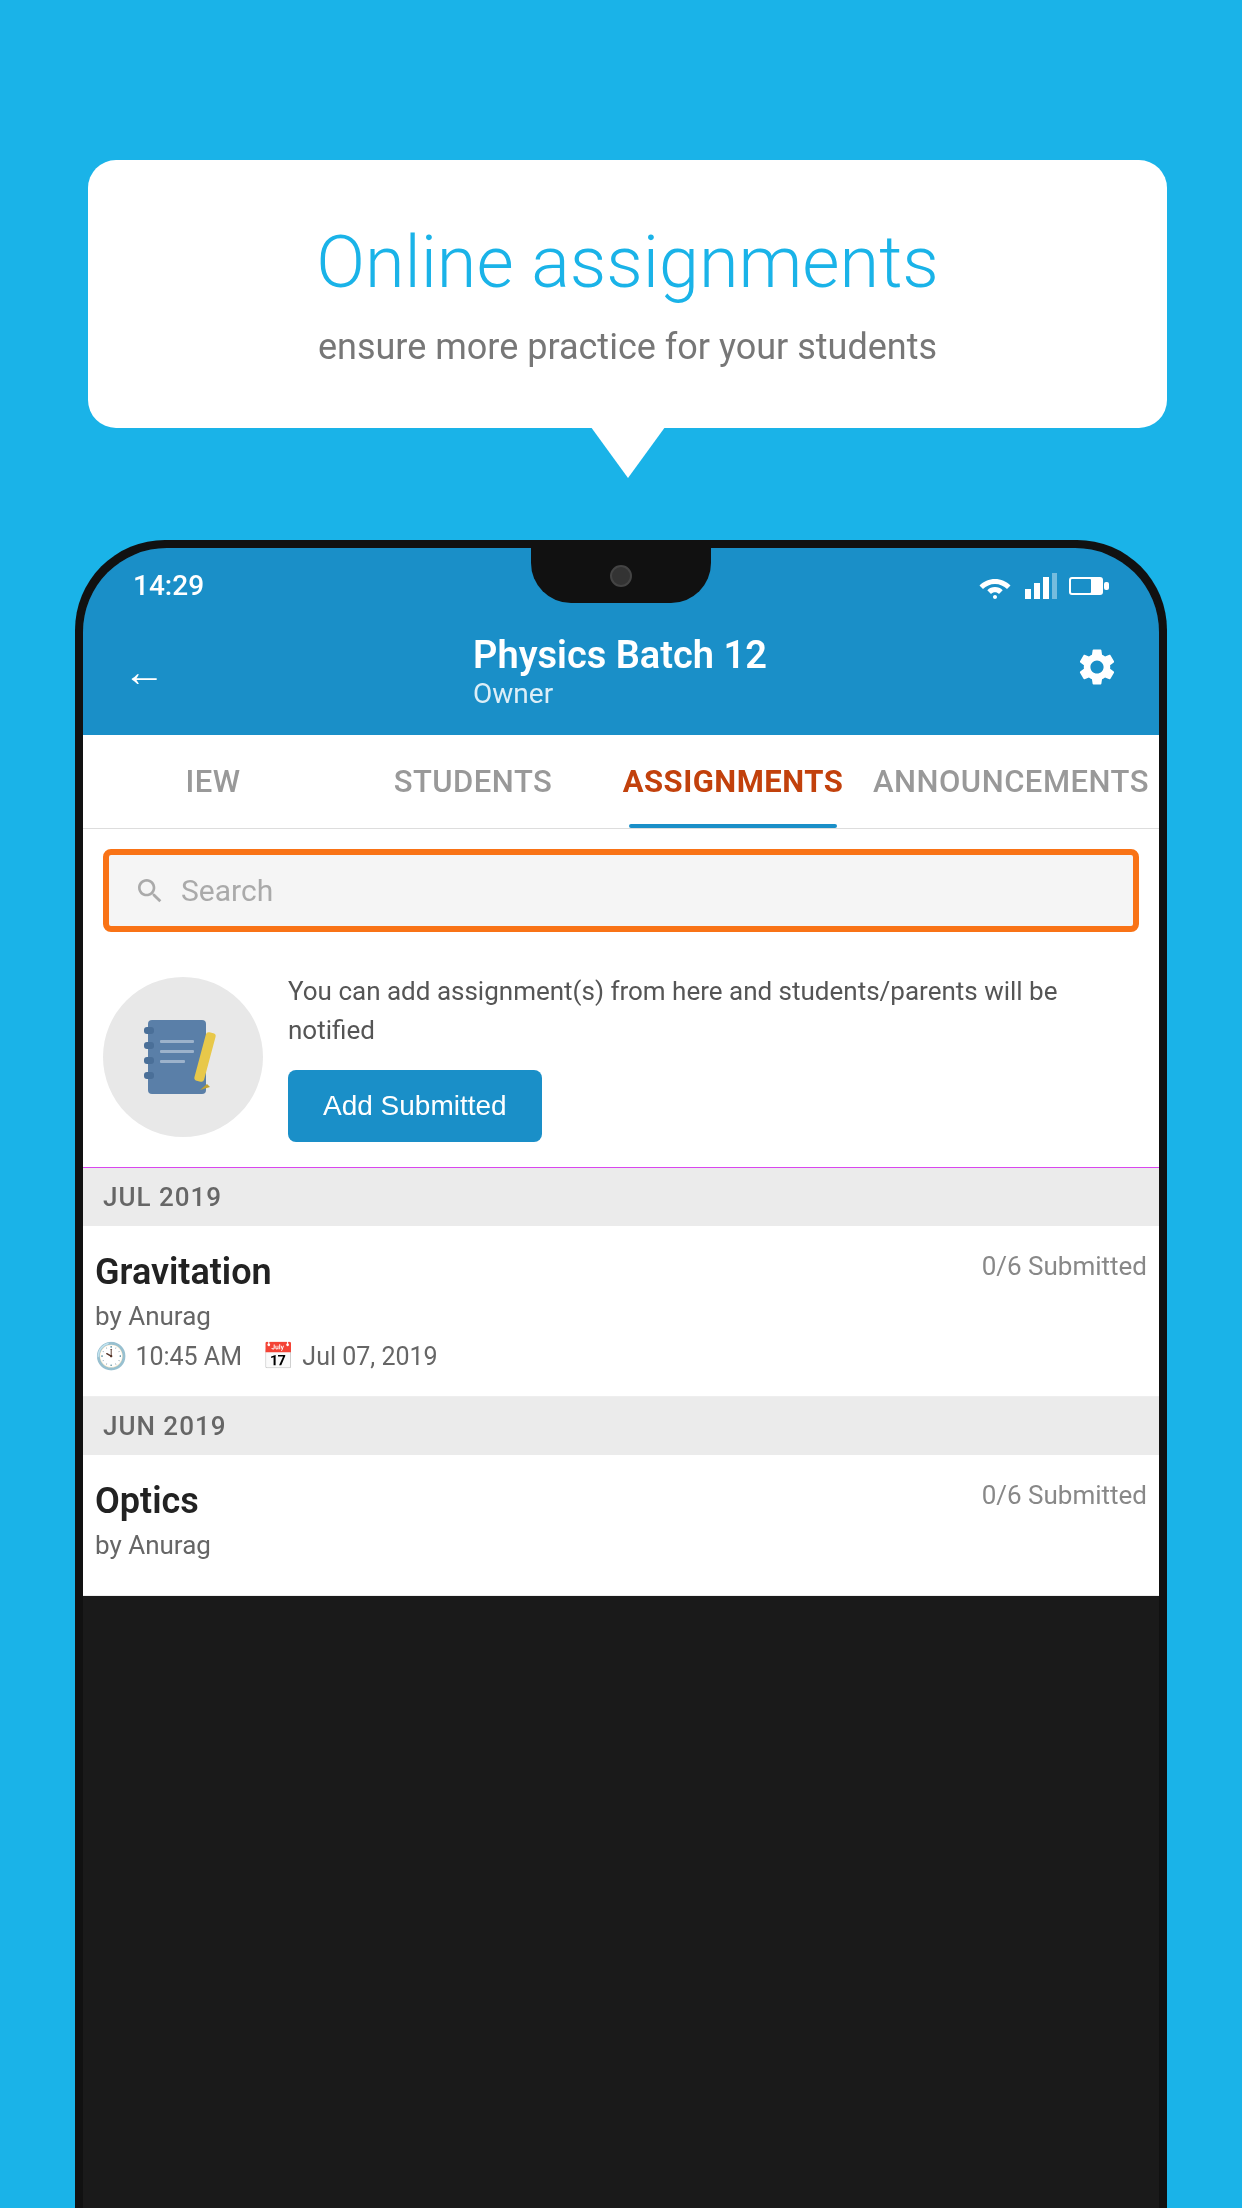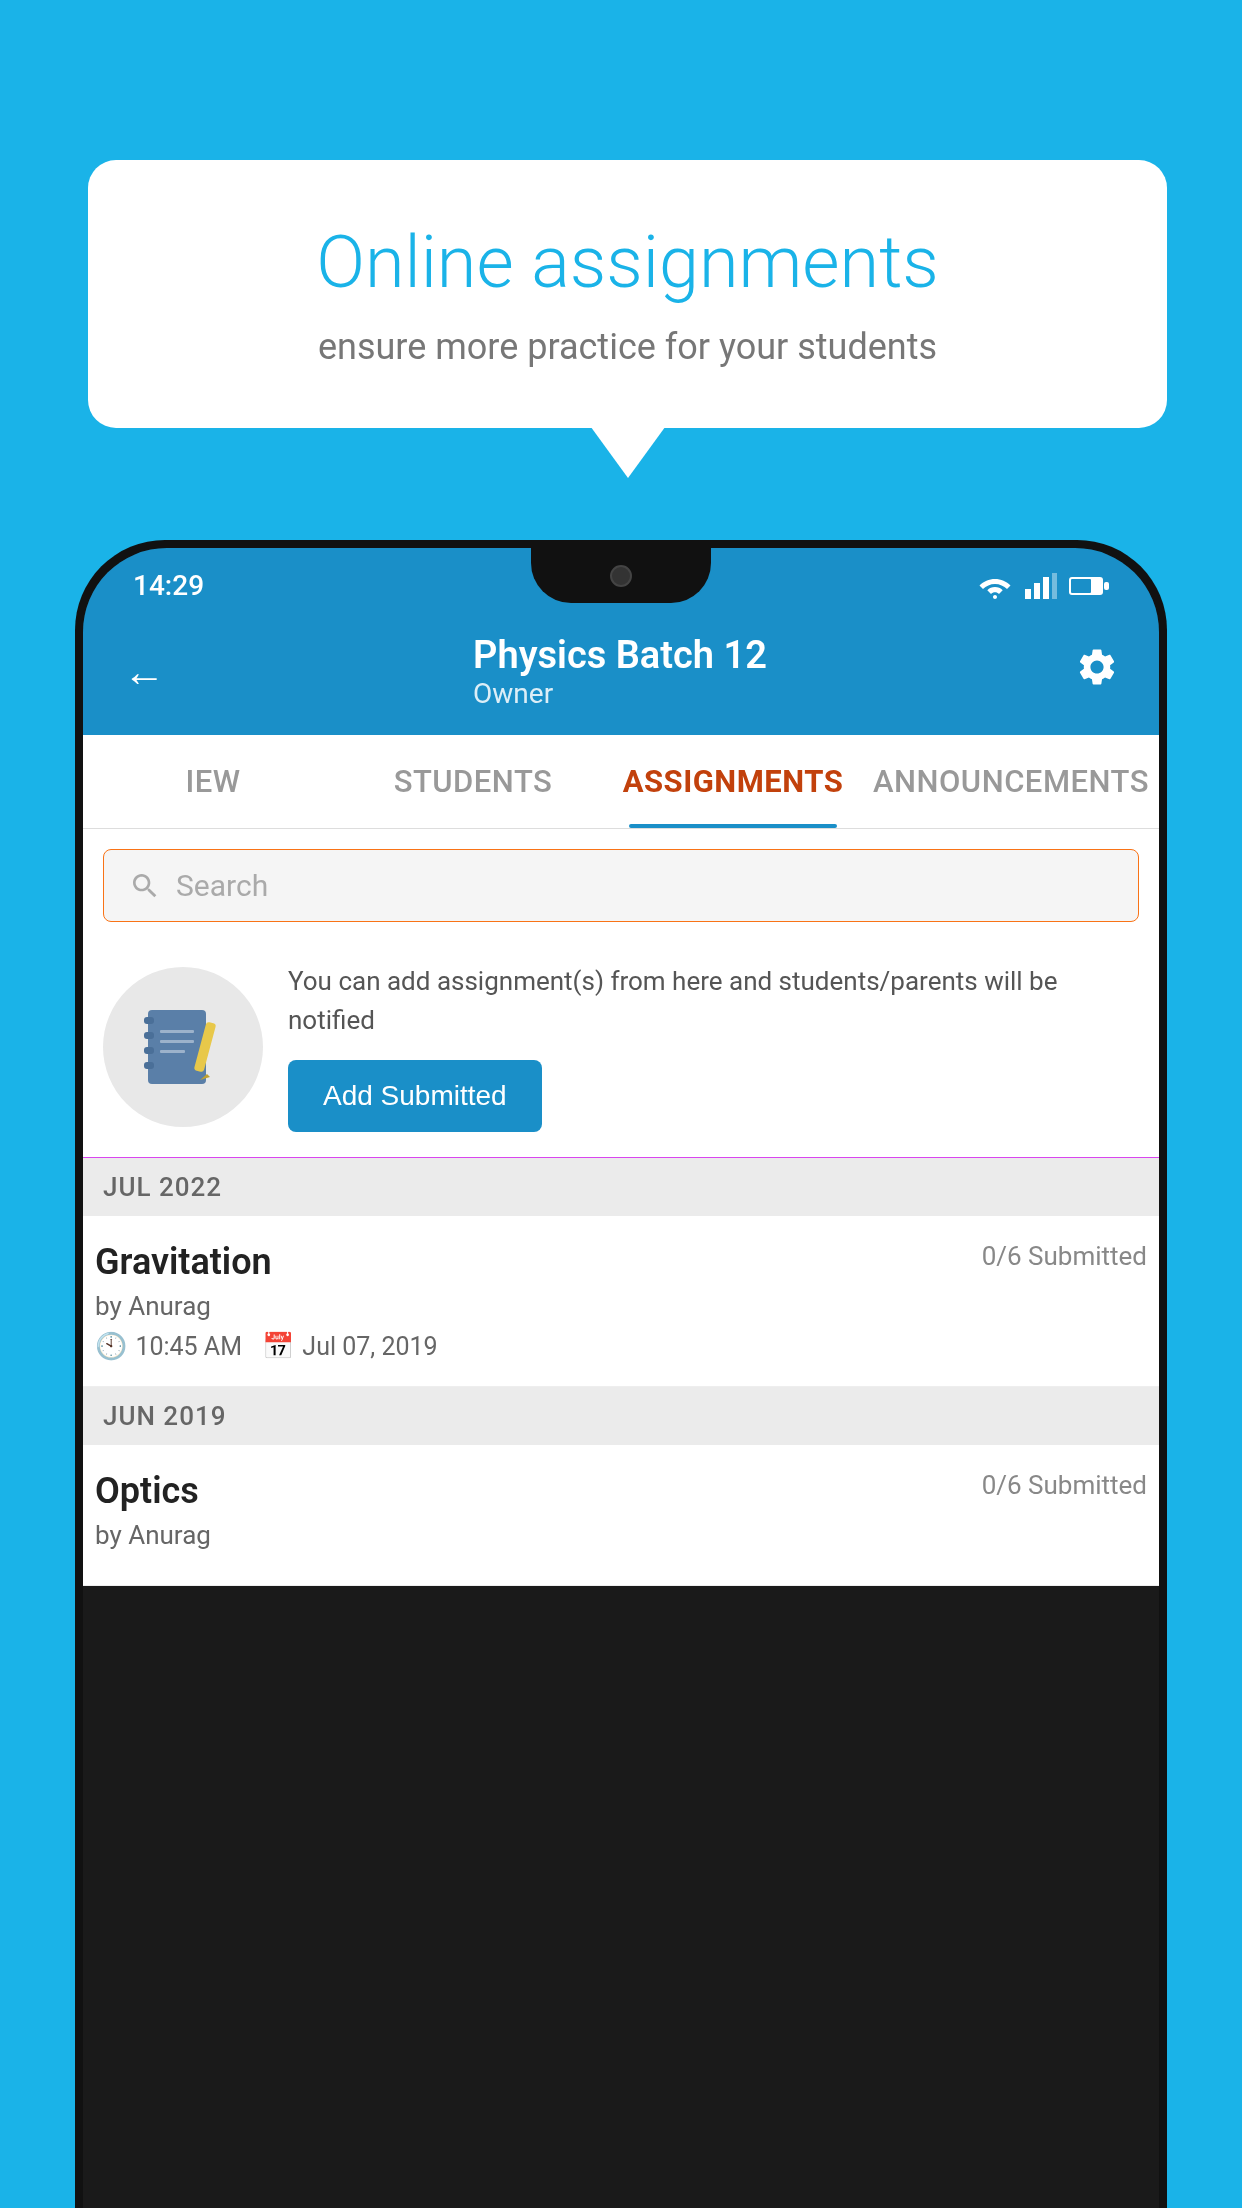--- a/index.html
+++ b/index.html
@@ -205,21 +205,21 @@
     }
 
     
     .search-bar {
       margin: 20px 20px 15px;
       background: #f5f5f5;
       border-radius: 8px;
       display: flex;
       align-items: center;
       padding: 18px 25px;
-      border: 1px solid #f97316;
+      border: 6px solid #f97316;
     }
 
     .search-icon-svg {
       width: 32px;
       height: 32px;
       margin-right: 15px;
       color: #999;
     }
 
     .search-placeholder {
@@ -424,21 +424,21 @@
             <rect x="62" y="20" width="10" height="50" rx="3" fill="#e8c84a" transform="rotate(15, 67, 45)"></rect>
             <polygon points="69,72 62,78 72,75" fill="#c0a030"></polygon>
           </svg>
         </div>
         <div class="promo-text-area">
           <p class="promo-description">You can add assignment(s) from here and students/parents will be notified</p>
           <button class="add-assignment-btn">Add Submitted</button>
         </div>
       </div>
 
-      <div class="month-header">JUL 2022</div>
+      <div class="month-header">JUL 2019</div>
 
       <div class="assignment-item">
         <div class="assignment-top">
           <span class="assignment-name">Gravitation</span>
           <span class="assignment-submitted">0/6 Submitted</span>
         </div>
         <div class="assignment-by">by Anurag</div>
         <div class="assignment-meta">
           <div class="meta-item">
             <span class="meta-icon">🕙</span>

